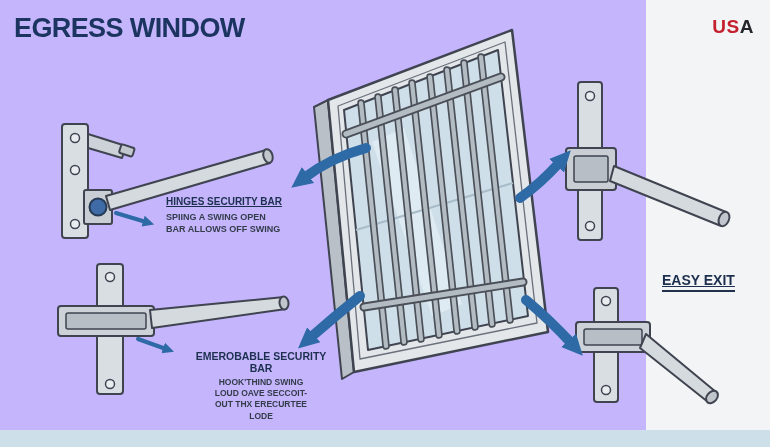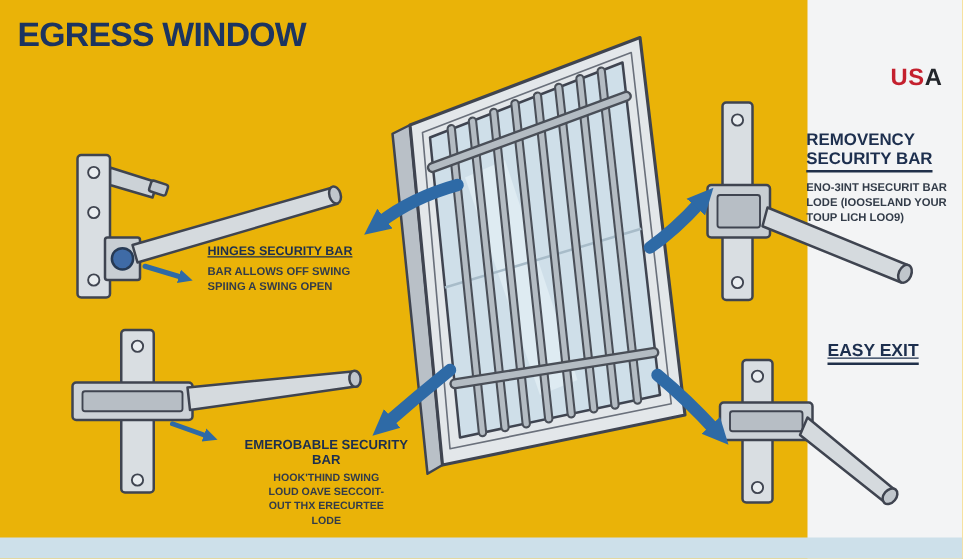--- a/index.html
+++ b/index.html
@@ -1,23 +1,23 @@
 <!DOCTYPE html>
 <html><head>
 <meta charset="utf-8">
 <style>
   html,body{margin:0;padding:0;background:#fff;}
-  .canvas{position:relative;width:770px;height:447px;background:#eab308;overflow:hidden;
+  .canvas{position:relative;width:770px;height:447px;background:#c4b5fd;overflow:hidden;
           font-family:"Liberation Sans",sans-serif;}
   .band-right{position:absolute;right:0;top:0;width:124px;height:447px;background:#f3f4f5;}
   .footer{position:absolute;left:0;bottom:0;width:770px;height:17px;background:#cde0ea;}
   .svg-layer{position:absolute;left:0;top:0;width:770px;height:447px;pointer-events:none;}
   .title{position:absolute;left:14px;top:14px;font-weight:700;font-size:27px;line-height:1.04;
          color:#1c3460;letter-spacing:-0.6px;}
-  .usa{position:absolute;right:16px;top:16px;font-weight:700;font-size:19px;letter-spacing:0.5px;margin-top:36px;}
+  .usa{position:absolute;right:16px;top:16px;font-weight:700;font-size:19px;letter-spacing:0.5px;}
   .usa .red{color:#c4202e}
   .usa .dark{color:#23262b}
   .callout{position:absolute;color:#333c49;}
   .c-title{font-weight:700;color:#1d2f4e;}
   .c-line{font-weight:700;line-height:1.32;}
   .c-underline{display:inline-block;border-bottom:2px solid #20304a;padding-bottom:2px;}
   .hinges{left:166px;top:196px;font-size:9px;width:150px;}
   .hinges .c-title{font-size:10px;margin-bottom:5px;text-decoration:underline;}
   .removable{left:186px;top:350px;font-size:8.5px;width:150px;text-align:center;}
   .removable .c-title{font-size:10.5px;margin-bottom:3px;}
@@ -133,39 +133,30 @@
   <div class="title">
     <div>EGRESS WINDOW</div>
   </div>
 
   <div class="usa">
     <span class="red">US</span><span class="dark">A</span>
   </div>
 
   <div class="callout hinges">
     <div class="c-title">HINGES SECURITY BAR</div>
+    <div class="c-line">SPIING A SWING OPEN</div>
     <div class="c-line">BAR ALLOWS OFF SWING</div>
-    <div class="c-line">SPIING A SWING OPEN</div>
   </div>
 
   <div class="callout removable">
     <div class="c-title">EMEROBABLE SECURITY BAR</div>
     <div class="c-line">HOOK'THIND SWING</div>
     <div class="c-line">LOUD OAVE SECCOIT-</div>
     <div class="c-line">OUT THX ERECURTEE</div>
     <div class="c-line">LODE</div>
   </div>
 
-  <div class="callout removency">
-    <div class="c-title">REMOVENCY</div>
-    <div class="c-title c-underline">SECURITY BAR</div>
-    <div class="c-body">
-      <div class="c-line">ENO-3INT HSECURIT BAR</div>
-      <div class="c-line">LODE (IOOSELAND YOUR</div>
-      <div class="c-line">TOUP LICH LOO9)</div>
-    </div>
-  </div>
 
   <div class="callout easyexit">
     <div class="c-title c-underline">EASY EXIT</div>
   </div>
 
 </div>
 
 </body></html>

